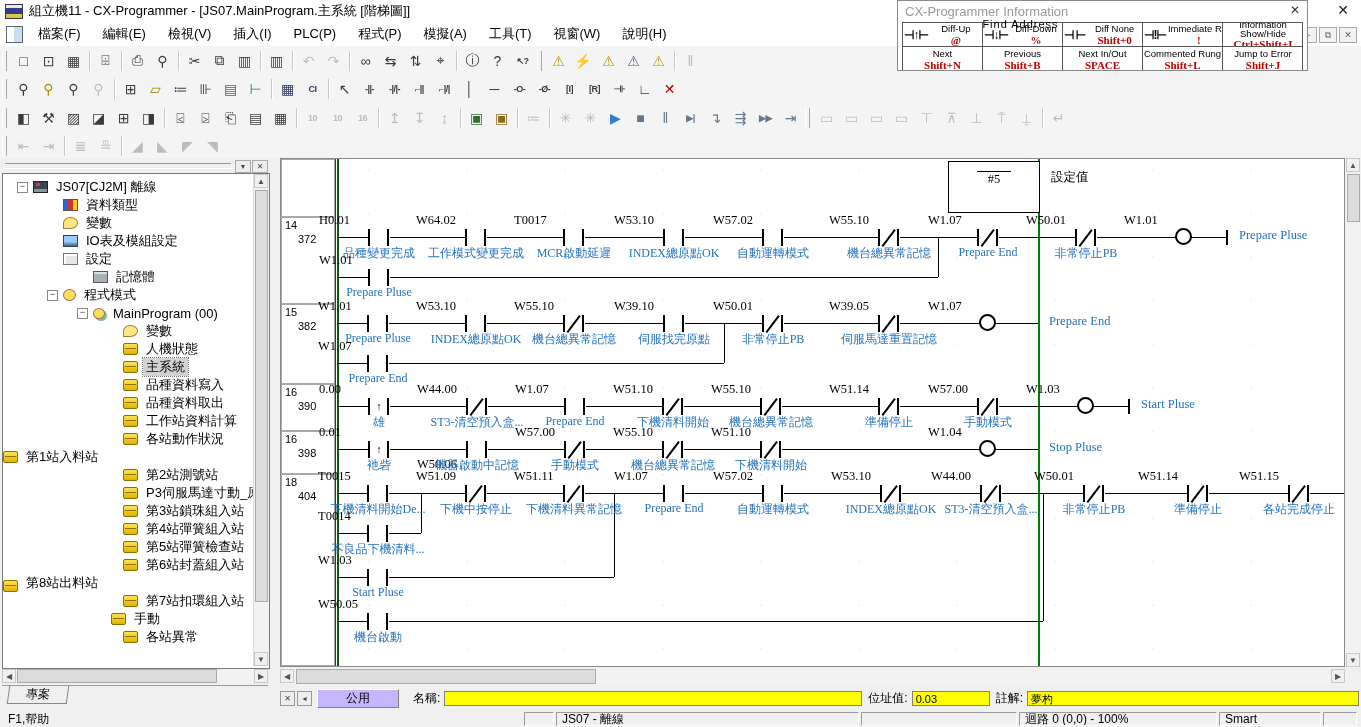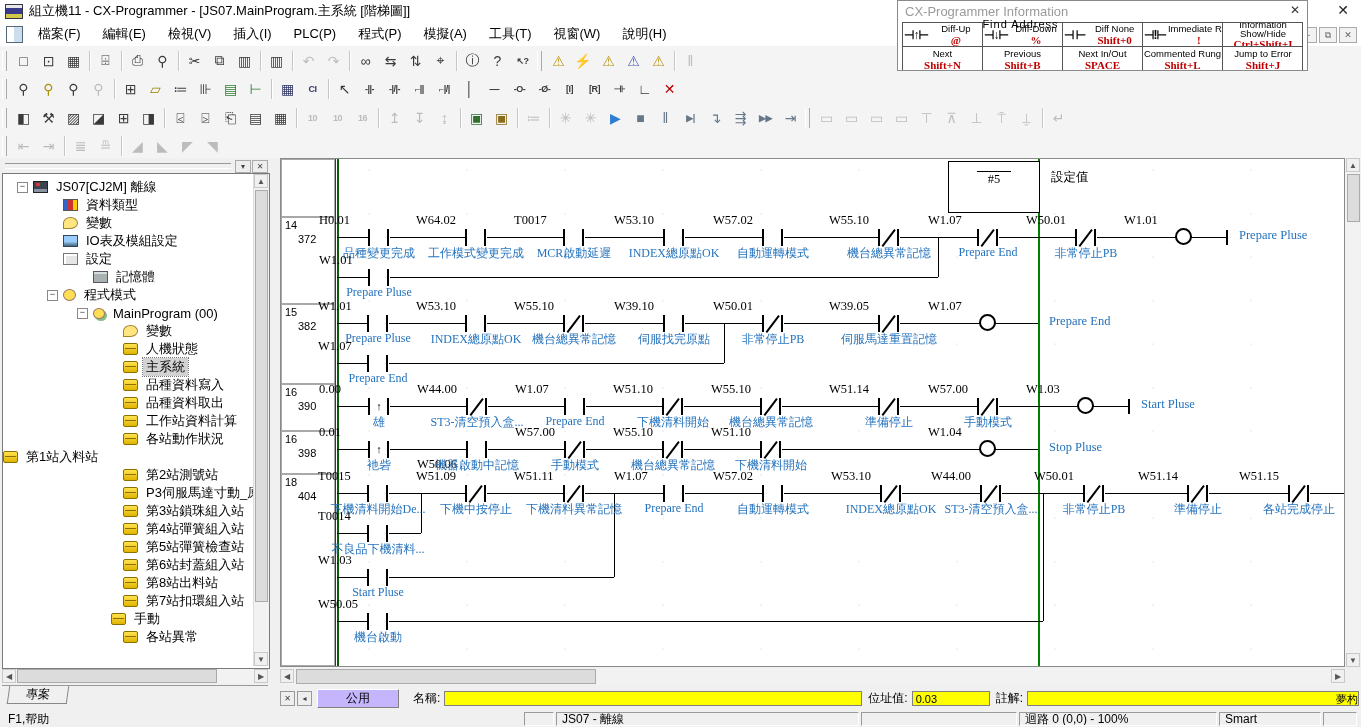--- a/index.html
+++ b/index.html
@@ -83,21 +83,21 @@
   #ed-vsb{position:absolute;left:1345px;top:158px;width:16px;height:509px;background:#f2f2f2;}
   #ed-hsb{position:absolute;left:280px;top:668px;width:1065px;height:17px;background:#f2f2f2;}
   
   #operandbar{position:absolute;left:280px;top:688px;width:1081px;height:21px;background:#f0f0f0;display:flex;align-items:center;}
   .obtn{width:13px;height:13px;border:1px solid #999;background:#eee;font-size:8px;color:#444;display:flex;align-items:center;justify-content:center;margin-right:2px;flex:none;}
   #ob-tab{width:80px;height:17px;background:#c4b5fd;border:1px solid;border-color:#fff #808080 #808080 #fff;text-align:center;line-height:16px;margin:0 8px 0 3px;flex:none;}
   .oblabel{white-space:nowrap;margin:0 4px 0 6px;flex:none;}
   .obfield{height:15px;background:#ffff00;border:1px solid #808080;font-size:11px;line-height:15px;padding-left:3px;box-sizing:border-box;overflow:hidden;white-space:nowrap;}
   #ob-name{width:418px;flex:none;}
   #ob-addr{width:78px;flex:none;}
-  #ob-cmt{flex:1;margin-right:2px;text-align:right;}
+  #ob-cmt{flex:1;margin-right:2px;}
   #statusbar{position:absolute;left:0;top:710px;width:1361px;height:17px;background:#f0f0f0;display:flex;align-items:center;gap:2px;padding-left:2px;box-sizing:border-box;}
   .sp{height:14px;border:1px solid;border-color:#9a9a9a #fff #fff #9a9a9a;font-size:12px;line-height:13px;padding-left:5px;box-sizing:border-box;white-space:nowrap;overflow:hidden;flex:none;}
   .sp.flat{border-color:transparent;}
   
   #popup{position:absolute;left:897px;top:0;width:411px;height:71px;background:#fff;border:1px solid #8a8a8a;box-sizing:border-box;z-index:50;overflow:hidden;}
   .ptitle{position:absolute;left:7px;top:3px;font-size:13px;color:#9a9a9a;white-space:nowrap;}
   .pclose{position:absolute;right:7px;top:2px;font-size:12px;color:#333;}
   #ptable{position:absolute;left:4px;top:21px;width:401px;border:1px solid #555;box-sizing:border-box;}
   .prow{display:flex;}
   .pc{width:80px;box-sizing:border-box;border-right:1px solid #555;overflow:hidden;flex:none;}
@@ -367,21 +367,21 @@
           <div class="tlabel">第4站彈簧組入站</div>
         </div>
         <div class="trow" style="padding-left: 120px;">
           <div class="ti ti-section"></div>
           <div class="tlabel">第5站彈簧檢查站</div>
         </div>
         <div class="trow" style="padding-left: 120px;">
           <div class="ti ti-section"></div>
           <div class="tlabel">第6站封蓋組入站</div>
         </div>
-        <div class="trow" style="padding-left: 120px;">
+        <div class="trow" style=" align-items: flex-end;">
           <div class="ti ti-section"></div>
           <div class="tlabel">第8站出料站</div>
         </div>
         <div class="trow" style="padding-left: 120px;">
           <div class="ti ti-section"></div>
           <div class="tlabel">第7站扣環組入站</div>
         </div>
         <div class="trow" style="padding-left: 108px;">
           <div class="ti ti-section"></div>
           <div class="tlabel">手動</div>

